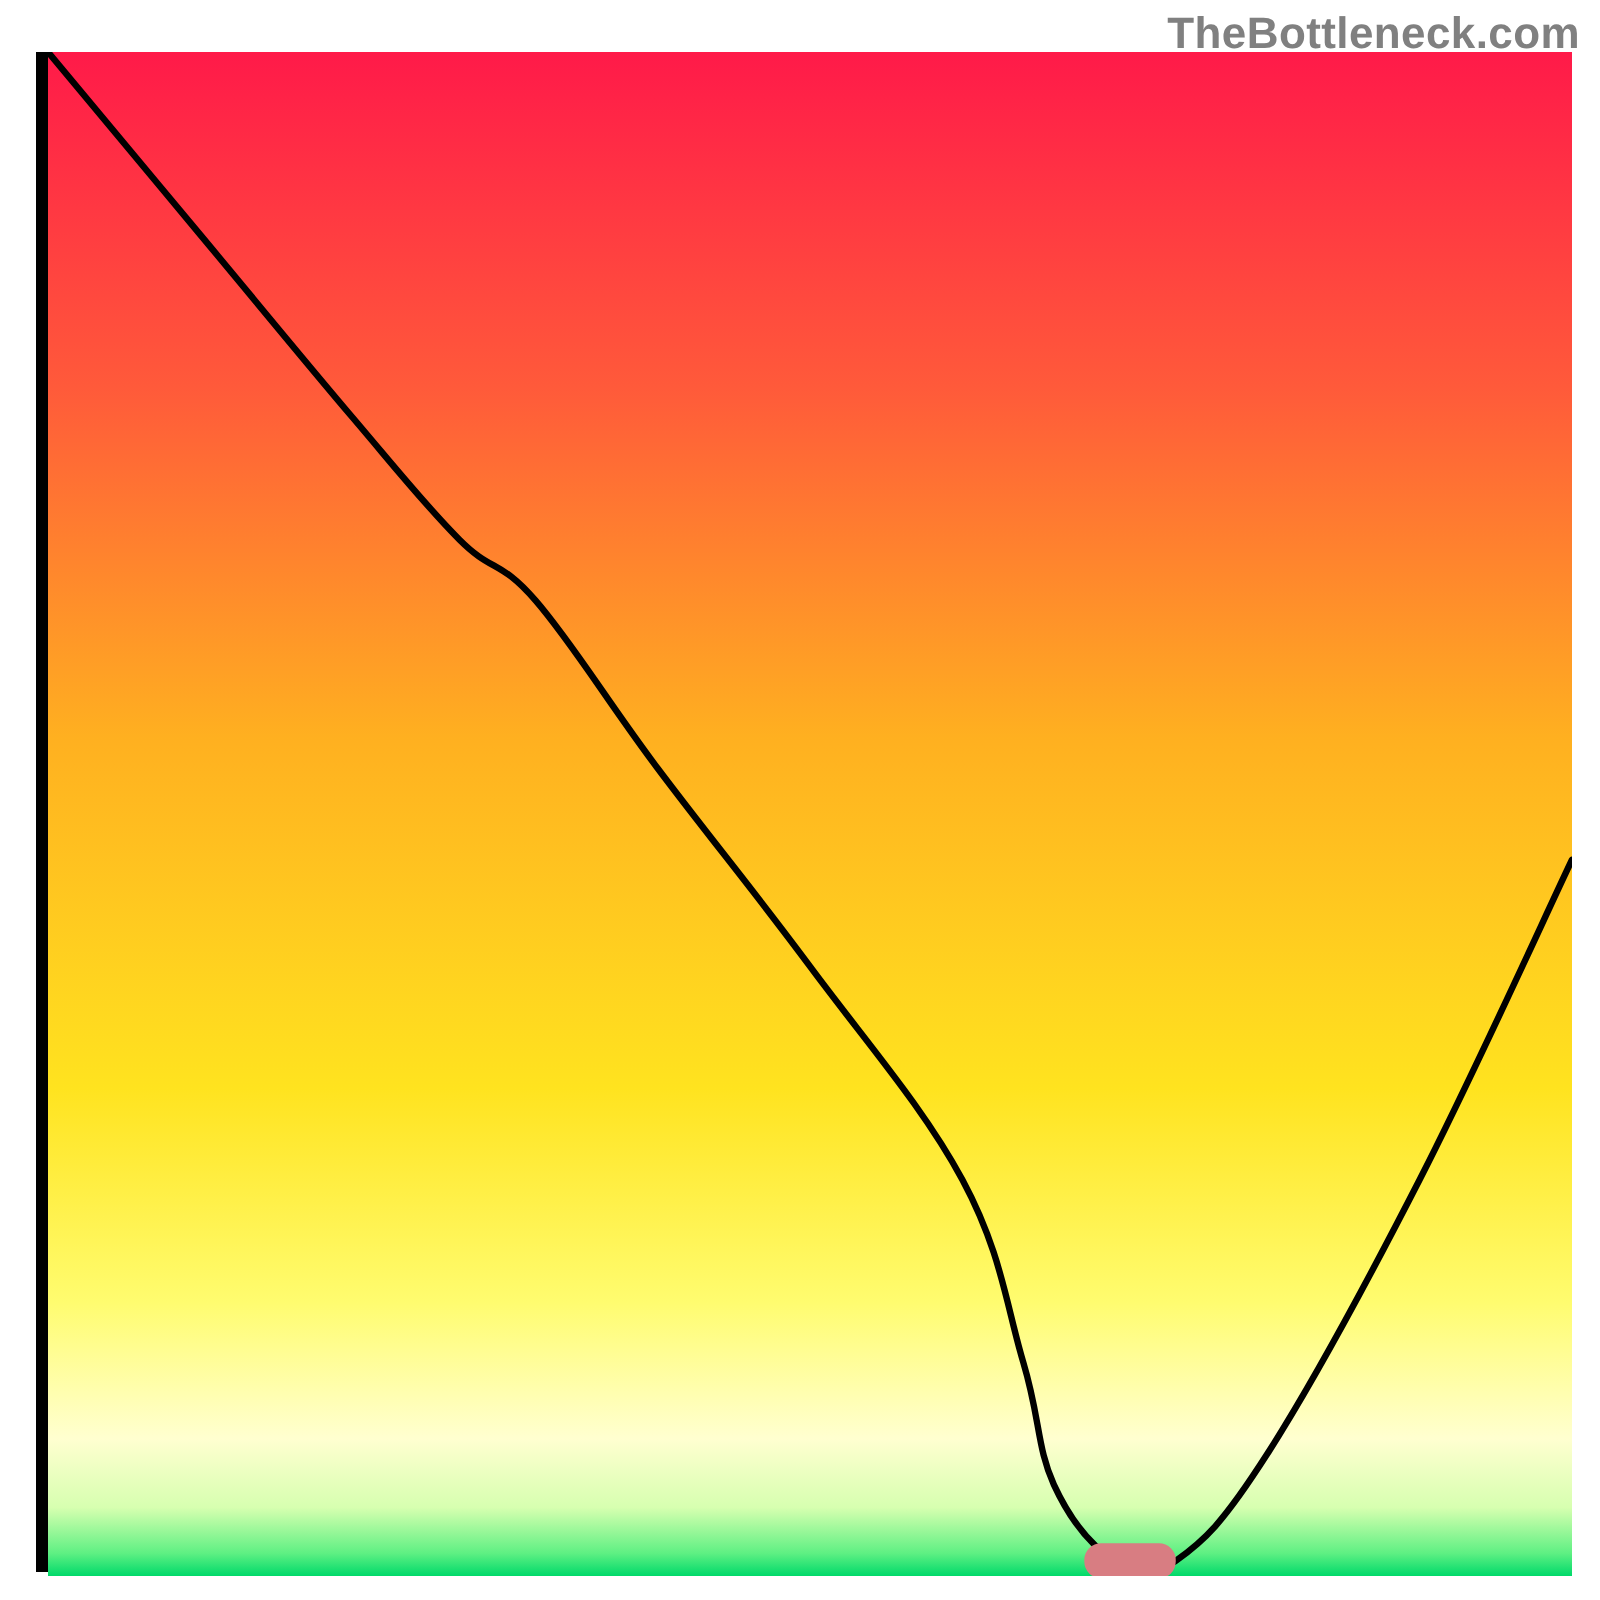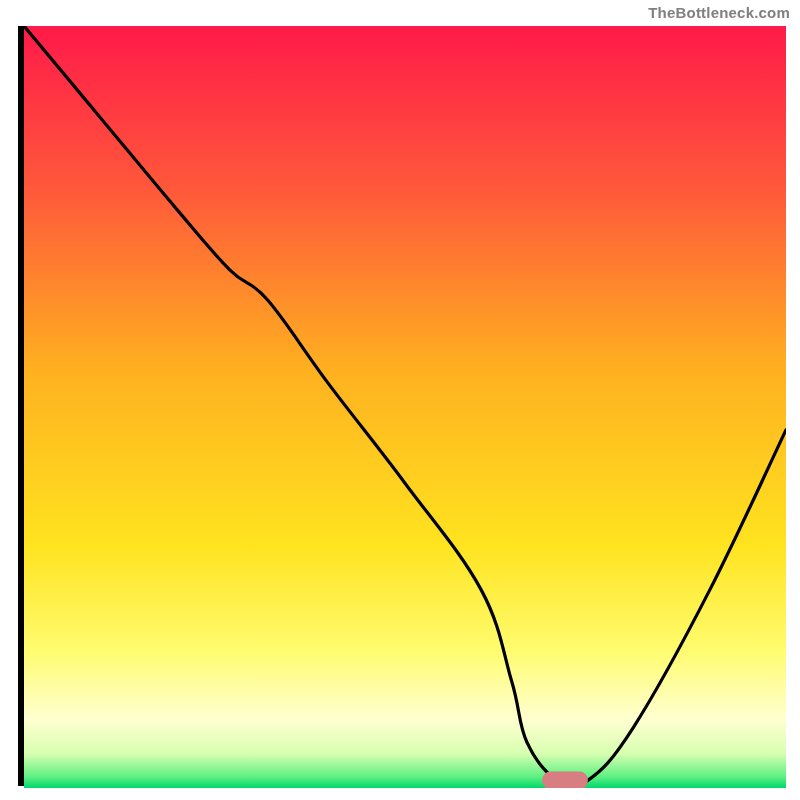--- a/index.html
+++ b/index.html
@@ -13,21 +13,21 @@
   }
   #stage {
     position: relative;
     width: 800px;
     height: 800px;
   }
   #watermark {
     position: absolute;
     top: 4px;
     right: 10px;
-    font-size: 15px;
+    font-size: 22px;
     font-weight: 600;
     color: #808080;
     letter-spacing: 0.2px;
   }
   
   #plot {
     position: absolute;
     left: 18px;
     top: 26px;
     width: 768px;   

